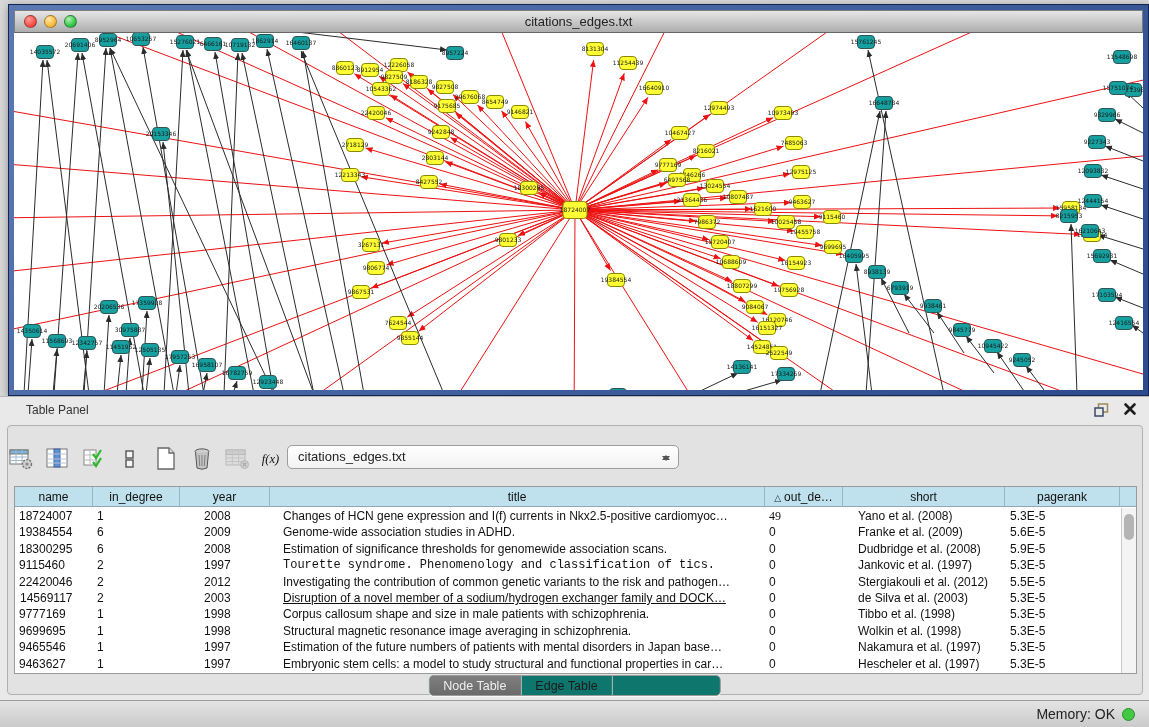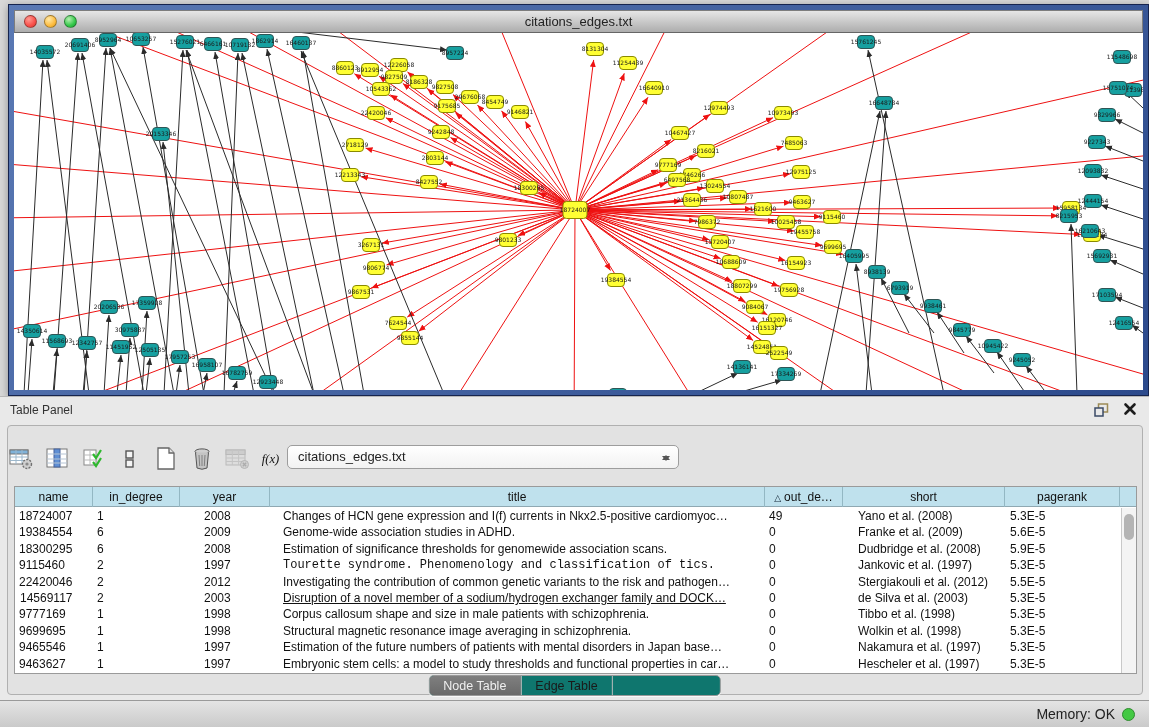--- a/index.html
+++ b/index.html
@@ -22,21 +22,21 @@
   .win-title { position:absolute; left:0; right:0; text-align:center; font-size:13px;
     color:#222; pointer-events:none; }
   .canvas { position:absolute; left:5px; top:28px; right:5px; bottom:5px;
     background:#fff; overflow:hidden; }
   #net-svg { width:100%; height:100%; display:block; }
   #net-svg text { font-family:"DejaVu Sans",sans-serif; font-size:6px; fill:#1a1a1a; }
 
   
   .table-panel { position:absolute; left:0; top:396px; width:1149px; height:304px;
     background:#e9e9e9; border-top:1px solid #b8b8b8; }
-  .tp-titlebar { position:absolute; left:0; top:0; right:0; height:26px;text-align:right; }
+  .tp-titlebar { position:absolute; left:16px; top:0; right:0; height:26px;text-align:right; }
   .tp-title { position:absolute; left:10px; top:6px; font-size:12px; color:#333; }
   .tp-float { position:absolute; right:40px; top:6px; width:15px; height:14px; cursor:pointer; }
   .tp-close { position:absolute; right:12px; top:5px; width:14px; height:14px; cursor:pointer; }
   .tp-body { position:absolute; left:7px; top:28px; width:1136px; height:270px;
     background:#e2e2e2; border:1px solid #b0b0b0; border-radius:4px; }
 
   .toolbar { position:absolute; left:8px; top:46px; height:32px; display:flex;
     align-items:center; gap:9px; }
   .tool-btn { width:27px; height:26px; display:flex; align-items:center;
     justify-content:center; cursor:pointer; }
@@ -765,21 +765,21 @@
           <div class="th" style="width: 78px;"><span class="sort">△</span>out_de…</div>
           <div class="th" style="width: 162px;">short</div>
           <div class="th" style="width: 115px;">pagerank</div>
         </div>
       <div class="tbody">
           <div class="tr">
             <div class="td" style="width: 78px; padding-left: 4px;">18724007</div>
             <div class="td" style="width: 87px; padding-left: 4px;">1</div>
             <div class="td" style="width: 90px; padding-left: 24px;">2008</div>
             <div class="td" style="width: 495px; padding-left: 13px;">Changes of HCN gene expression and I(f) currents in Nkx2.5-positive cardiomyoc…</div>
-            <div class="td" style="width: 78px; padding-left: 4px;">49</div>
+            <div class="td" style="width: 78px; padding-left: 4px; font-family: Liberation Serif, serif;">49</div>
             <div class="td" style="width: 162px; padding-left: 15px;">Yano et al. (2008)</div>
             <div class="td" style="width: 115px; padding-left: 5px;">5.3E-5</div>
           </div>
           <div class="tr">
             <div class="td" style="width: 78px; padding-left: 4px;">19384554</div>
             <div class="td" style="width: 87px; padding-left: 4px;">6</div>
             <div class="td" style="width: 90px; padding-left: 24px;">2009</div>
             <div class="td" style="width: 495px; padding-left: 13px;">Genome-wide association studies in ADHD.</div>
             <div class="td" style="width: 78px; padding-left: 4px;">0</div>
             <div class="td" style="width: 162px; padding-left: 15px;">Franke et al. (2009)</div>
@@ -845,21 +845,21 @@
             <div class="td" style="width: 90px; padding-left: 24px;">1997</div>
             <div class="td" style="width: 495px; padding-left: 13px;">Estimation of the future numbers of patients with mental disorders in Japan base…</div>
             <div class="td" style="width: 78px; padding-left: 4px;">0</div>
             <div class="td" style="width: 162px; padding-left: 15px;">Nakamura et al. (1997)</div>
             <div class="td" style="width: 115px; padding-left: 5px;">5.3E-5</div>
           </div>
           <div class="tr">
             <div class="td" style="width: 78px; padding-left: 4px;">9463627</div>
             <div class="td" style="width: 87px; padding-left: 4px;">1</div>
             <div class="td" style="width: 90px; padding-left: 24px;">1997</div>
-            <div class="td" style="width: 495px; padding-left: 13px;">Embryonic stem cells: a model to study thresholds and functional properties in car…</div>
+            <div class="td" style="width: 495px; padding-left: 13px;">Embryonic stem cells: a model to study structural and functional properties in car…</div>
             <div class="td" style="width: 78px; padding-left: 4px;">0</div>
             <div class="td" style="width: 162px; padding-left: 15px;">Hescheler et al. (1997)</div>
             <div class="td" style="width: 115px; padding-left: 5px;">5.3E-5</div>
           </div>
         </div>
       <div class="vscroll">
         <div class="vthumb"></div>
       </div>
     </div>
 

